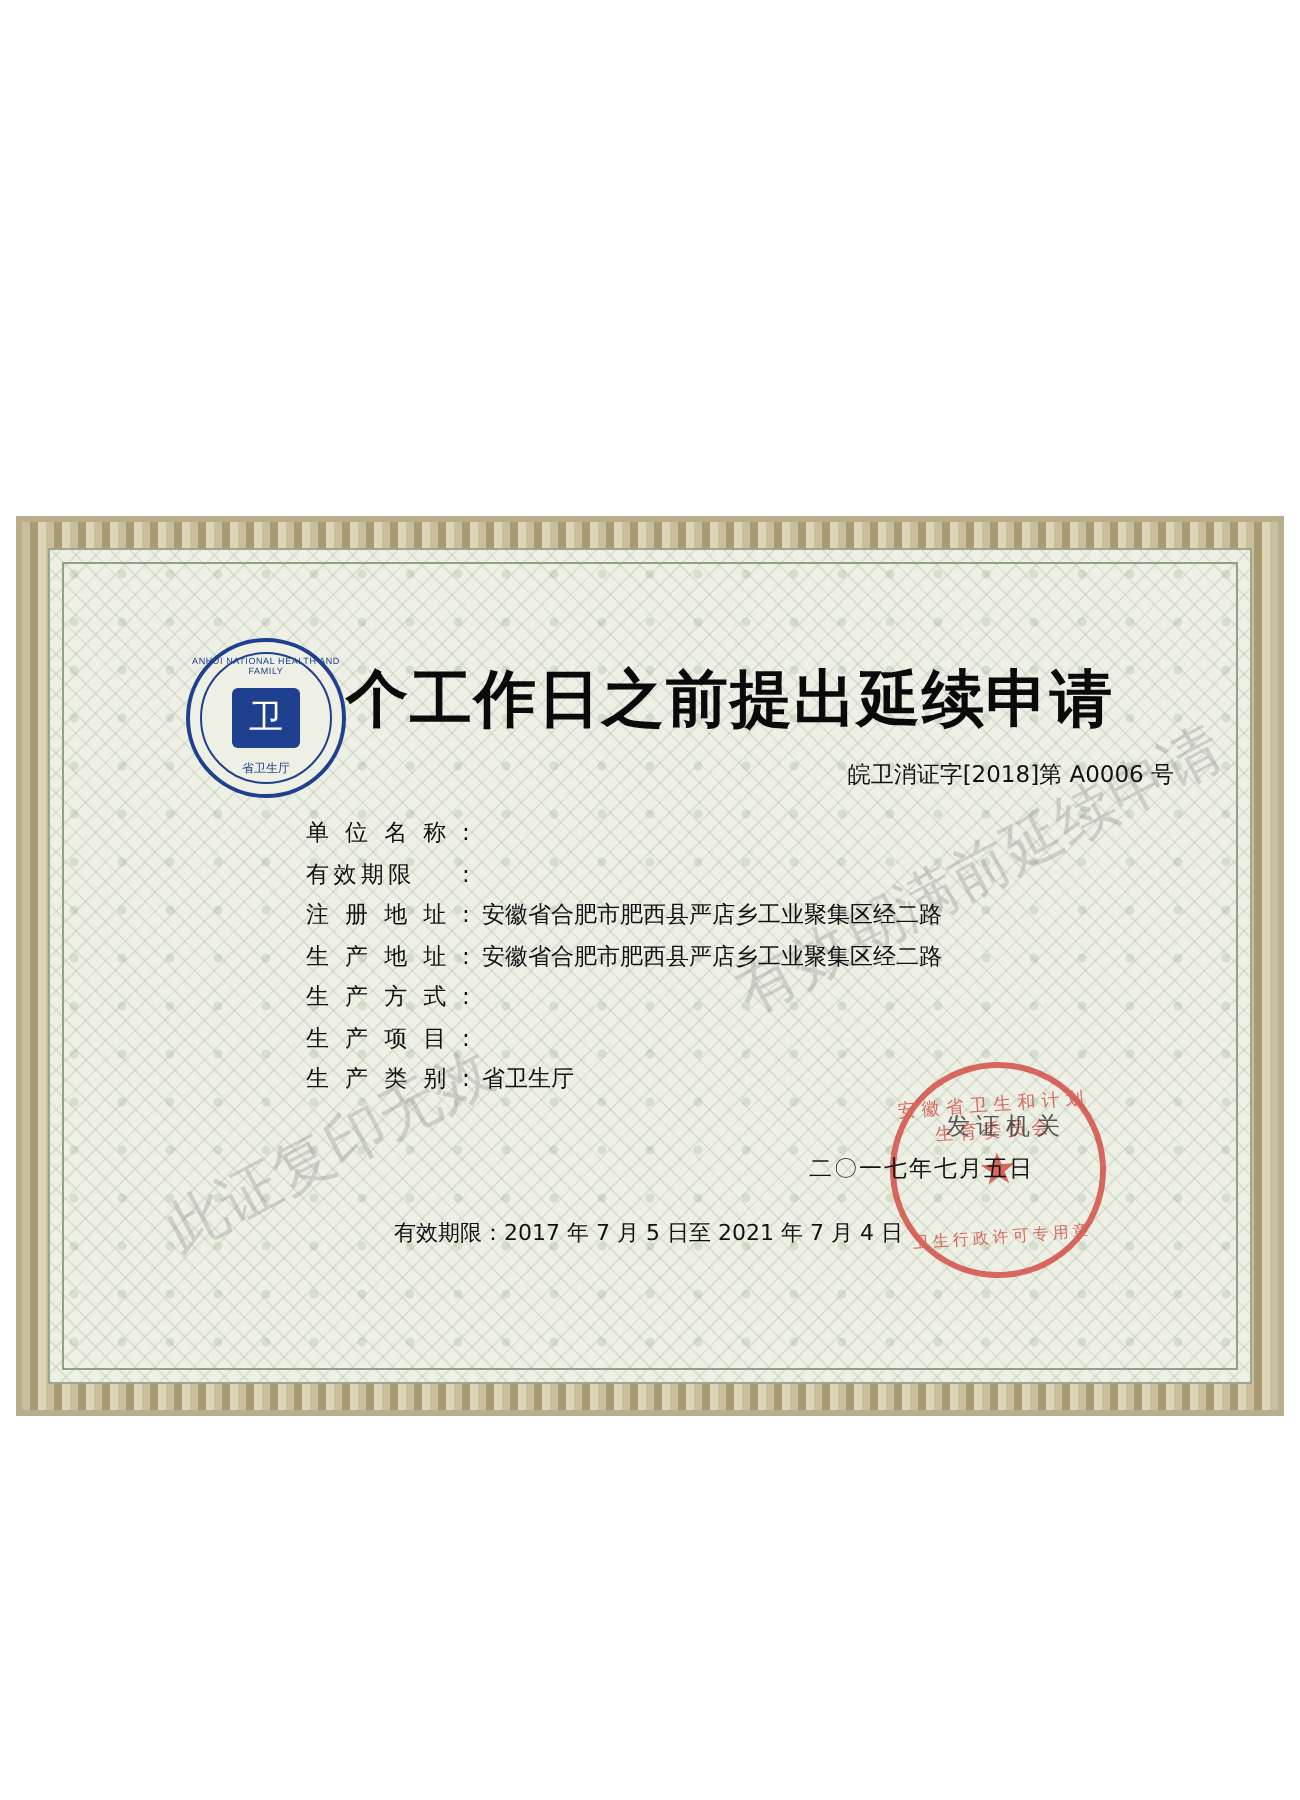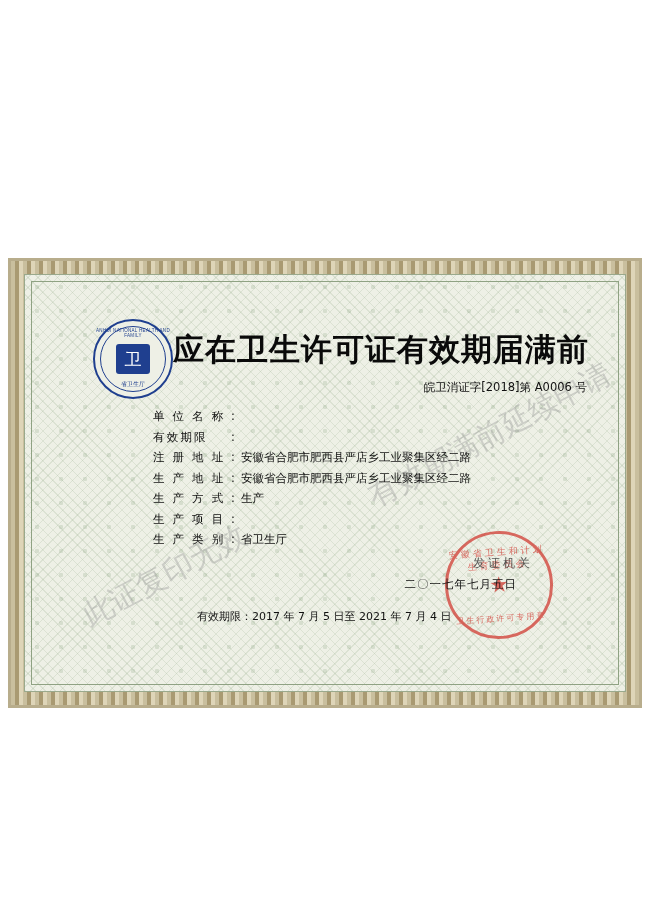--- a/index.html
+++ b/index.html
@@ -292,21 +292,21 @@
 
         <div class="watermark wm1">有效期满前延续申请</div>
         <div class="watermark wm2">此证复印无效</div>
 
         <div class="emblem">
           <div class="emblem-top-text">ANHUI NATIONAL HEALTH AND FAMILY</div>
           <div class="emblem-core">卫</div>
           <div class="emblem-bottom-text">省卫生厅</div>
         </div>
 
-        <div class="title">应在卫生许可证有效期届满前</div>
+        <div class="title">个工作日之前提出延续申请</div>
 
         <div class="cert-no">皖卫消证字[2018]第 A0006 号</div>
 
         <div class="fields">
 
           <div class="field-row">
             <span class="field-label">单 位 名 称</span>
             <span class="field-colon">:</span>
           </div>
 
@@ -323,21 +323,20 @@
 
           <div class="field-row">
             <span class="field-label">生 产 地 址</span>
             <span class="field-colon">:</span>
             <span class="field-value">安徽省合肥市肥西县严店乡工业聚集区经二路</span>
           </div>
 
           <div class="field-row">
             <span class="field-label">生 产 方 式</span>
             <span class="field-colon">:</span>
-            <span class="field-value">生产</span>
           </div>
 
           <div class="field-row">
             <span class="field-label">生 产 项 目</span>
             <span class="field-colon">:</span>
           </div>
 
           <div class="field-row">
             <span class="field-label">生 产 类 别</span>
             <span class="field-colon">:</span>

